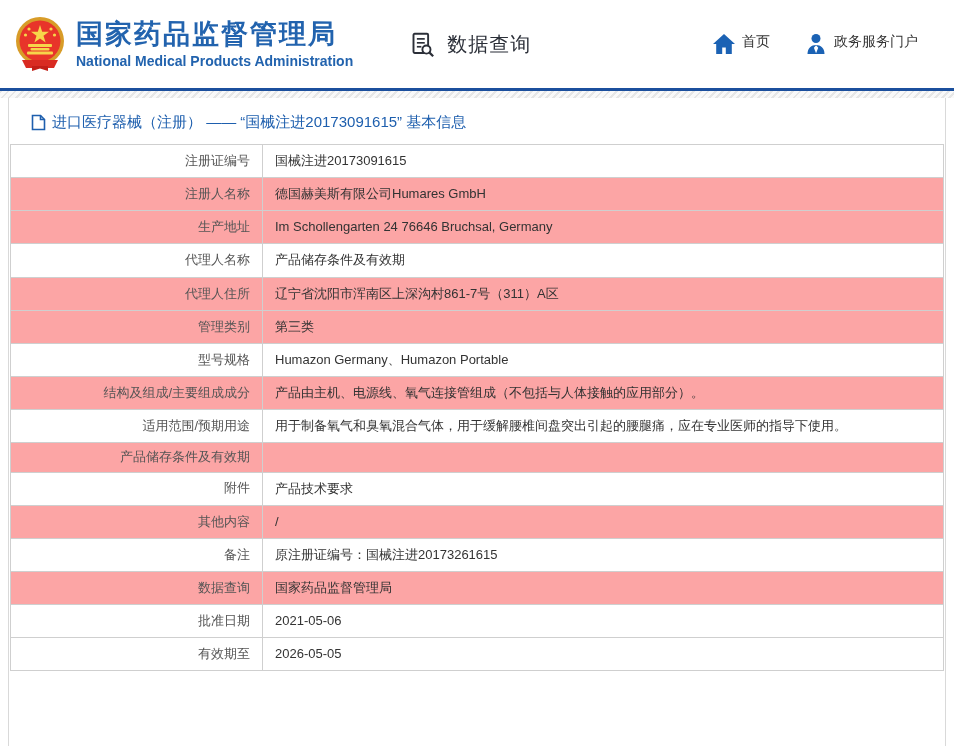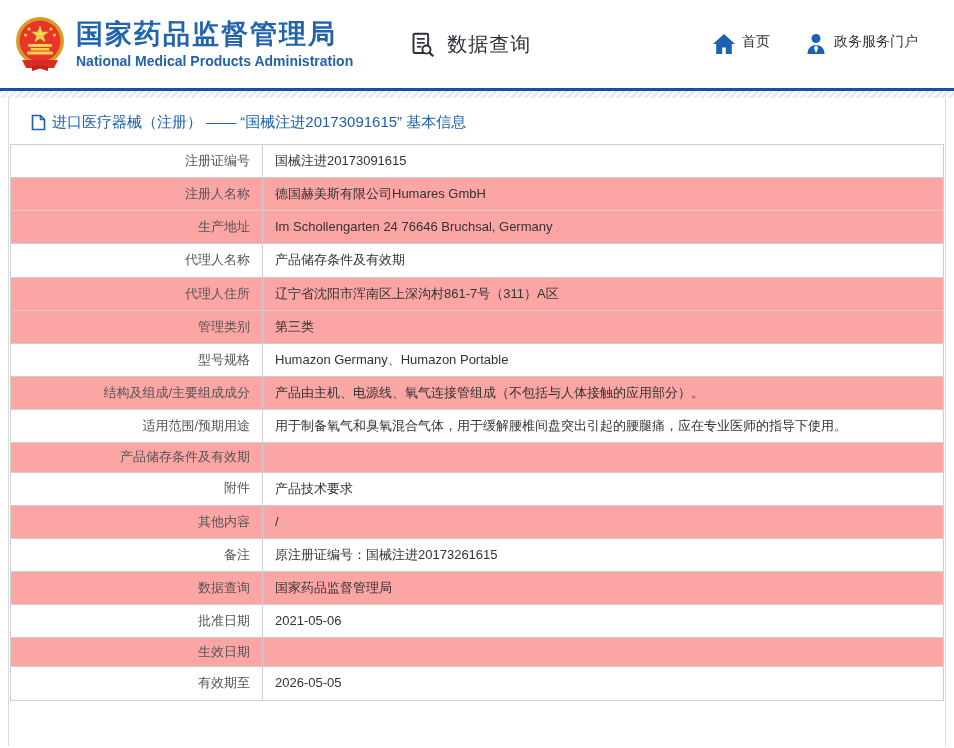--- a/index.html
+++ b/index.html
@@ -156,23 +156,19 @@
           <td class="value-cell" data-name="row-value">原注册证编号：国械注进20173261615</td>
         </tr>
         <tr data-name="table-row" class="alt">
           <td class="label-cell" data-name="row-label">数据查询</td>
           <td class="value-cell" data-name="row-value">国家药品监督管理局</td>
         </tr>
         <tr data-name="table-row">
           <td class="label-cell" data-name="row-label">批准日期</td>
           <td class="value-cell" data-name="row-value">2021-05-06</td>
         </tr>
-        <tr data-name="table-row" class="alt">
-          <td class="label-cell" data-name="row-label">生效日期</td>
-          <td class="value-cell" data-name="row-value"></td>
-        </tr>
         <tr data-name="table-row">
           <td class="label-cell" data-name="row-label">有效期至</td>
           <td class="value-cell" data-name="row-value">2026-05-05</td>
         </tr>
       </tbody>
   </table>
 </div>
 
 </body></html>

